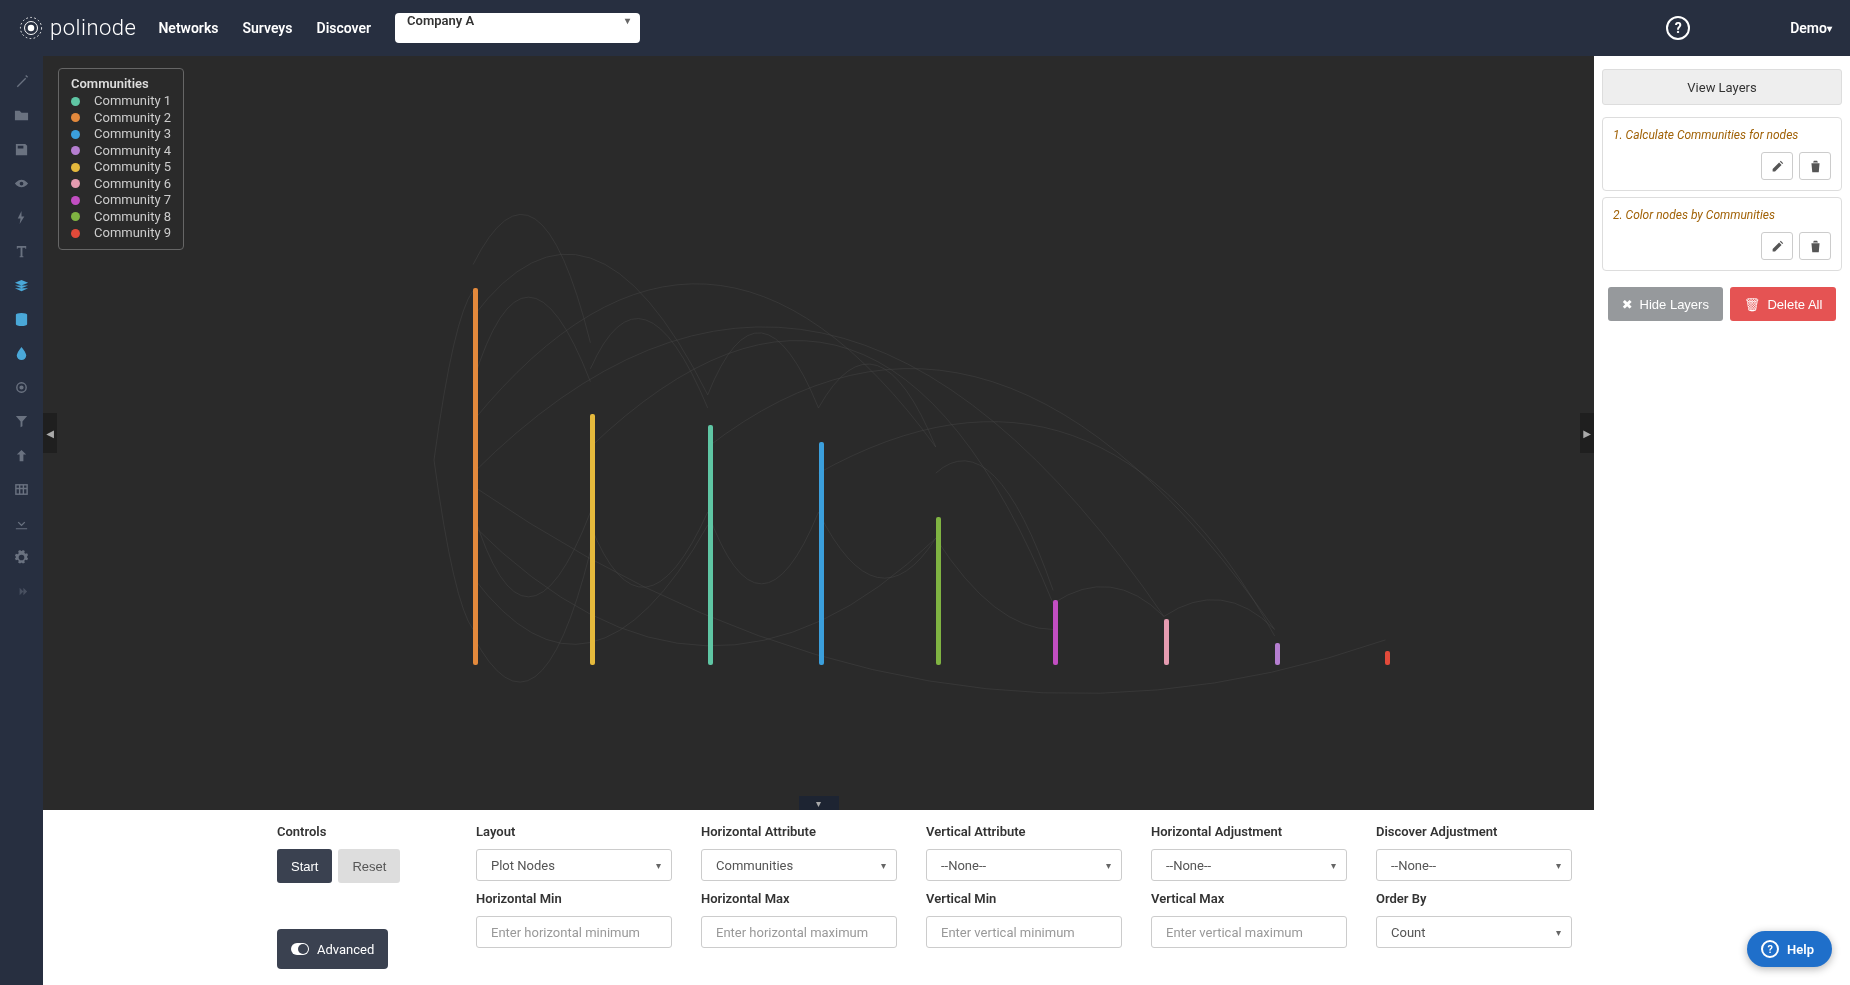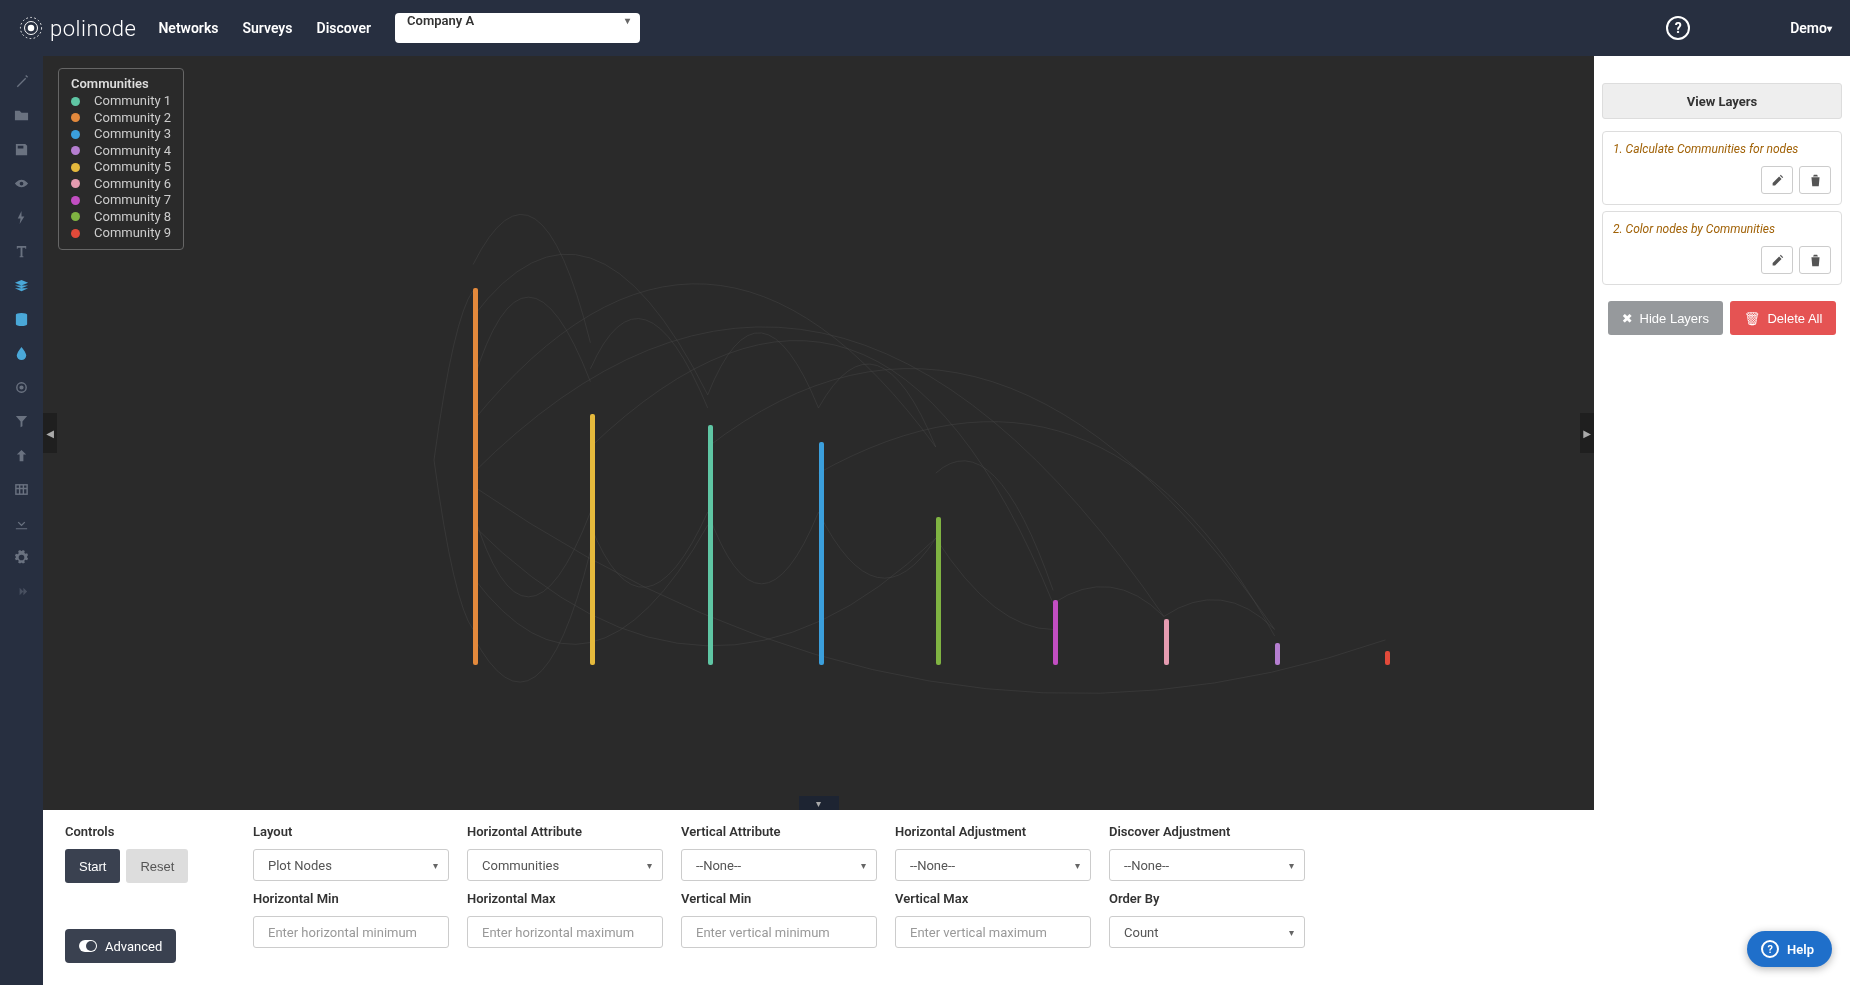--- a/index.html
+++ b/index.html
@@ -15,21 +15,21 @@
 .topnav {
   height: 56px;
   background: #272f40;
   display: flex;
   align-items: center;
   padding: 0 18px;
   color: #fff;
 }
 .logo {
   display: flex;
-  align-items: center;
+  align-items: flex-start;
   gap: 6px;
   font-size: 22px;
   font-weight: 300;
   letter-spacing: 0.5px;
   margin-right: 22px;
 }
 .logo svg { width: 26px; height: 26px; }
 .topnav-links { display: flex; gap: 24px; align-items: center; }
 .topnav-link { color: #fff; font-weight: 600; font-size: 14px; cursor: pointer; }
 .net-select {
@@ -145,22 +145,22 @@
   background: #fff;
   display: flex;
   flex-direction: column;
   z-index: 5;
 }
 .rp-header {
   height: 36px;
   background: #eee;
   border: 1px solid #ddd;
   display: flex; align-items: center; justify-content: center;
-  font-weight: 700;
-  margin: 27px 8px 6px;
+  font-weight: 400;
+  margin: 13px 8px 6px;
   border-radius: 3px;
 }
 .layer-card {
   margin: 6px 8px;
   border: 1px solid #ddd;
   border-radius: 4px;
   padding: 10px;
   font-size: 12px;
   font-style: italic;
   color: #a16207;
@@ -189,21 +189,22 @@
 .btn-red { background: #e55353; color: #fff; }
 
 
 .controls {
   position: absolute;
   left: 43px; right: 256px; bottom: 0;
   height: 175px;
   background: #fff;
   padding: 14px 22px;
   display: flex;
-  gap: 18px;
+  gap: 29px;
+  justify-content: flex-end;
 }
 .ctrl-col { display: flex; flex-direction: column; gap: 10px; width: 196px; }
 .ctrl-col.first { width: 170px; }
 .ctrl-label { font-size: 13px; font-weight: 600; color: #333; }
 .select-box, .text-input {
   height: 32px;
   border: 1px solid #ccc;
   border-radius: 3px;
   padding: 0 28px 0 14px;
   font-size: 13px;
@@ -213,21 +214,21 @@
   display: flex; align-items: center;
   cursor: pointer;
 }
 .select-box::after { content: "▾"; position: absolute; right: 10px; color: #666; font-size: 10px; }
 .text-input { color: #999; cursor: text; padding-right: 14px;}
 .btn-dark { background: #3a4150; color: #fff; }
 .btn-light { background: #ddd; color: #555; }
 .btn-toggle {
   background: #3a4150; color: #fff;
   display: inline-flex; align-items: center; gap: 8px;
-  height: 34px; padding: 0 14px;
+  height: 40px; padding: 0 14px;
   border-radius: 4px; cursor: pointer;
   width: fit-content;
 }
 .toggle-track {
   width: 18px; height: 12px; background: #fff; border-radius: 6px;
   position: relative;
 }
 .toggle-track::after {
   content: ""; position: absolute; right: 1px; top: 1px;
   width: 10px; height: 10px; background: #3a4150; border-radius: 50%;

